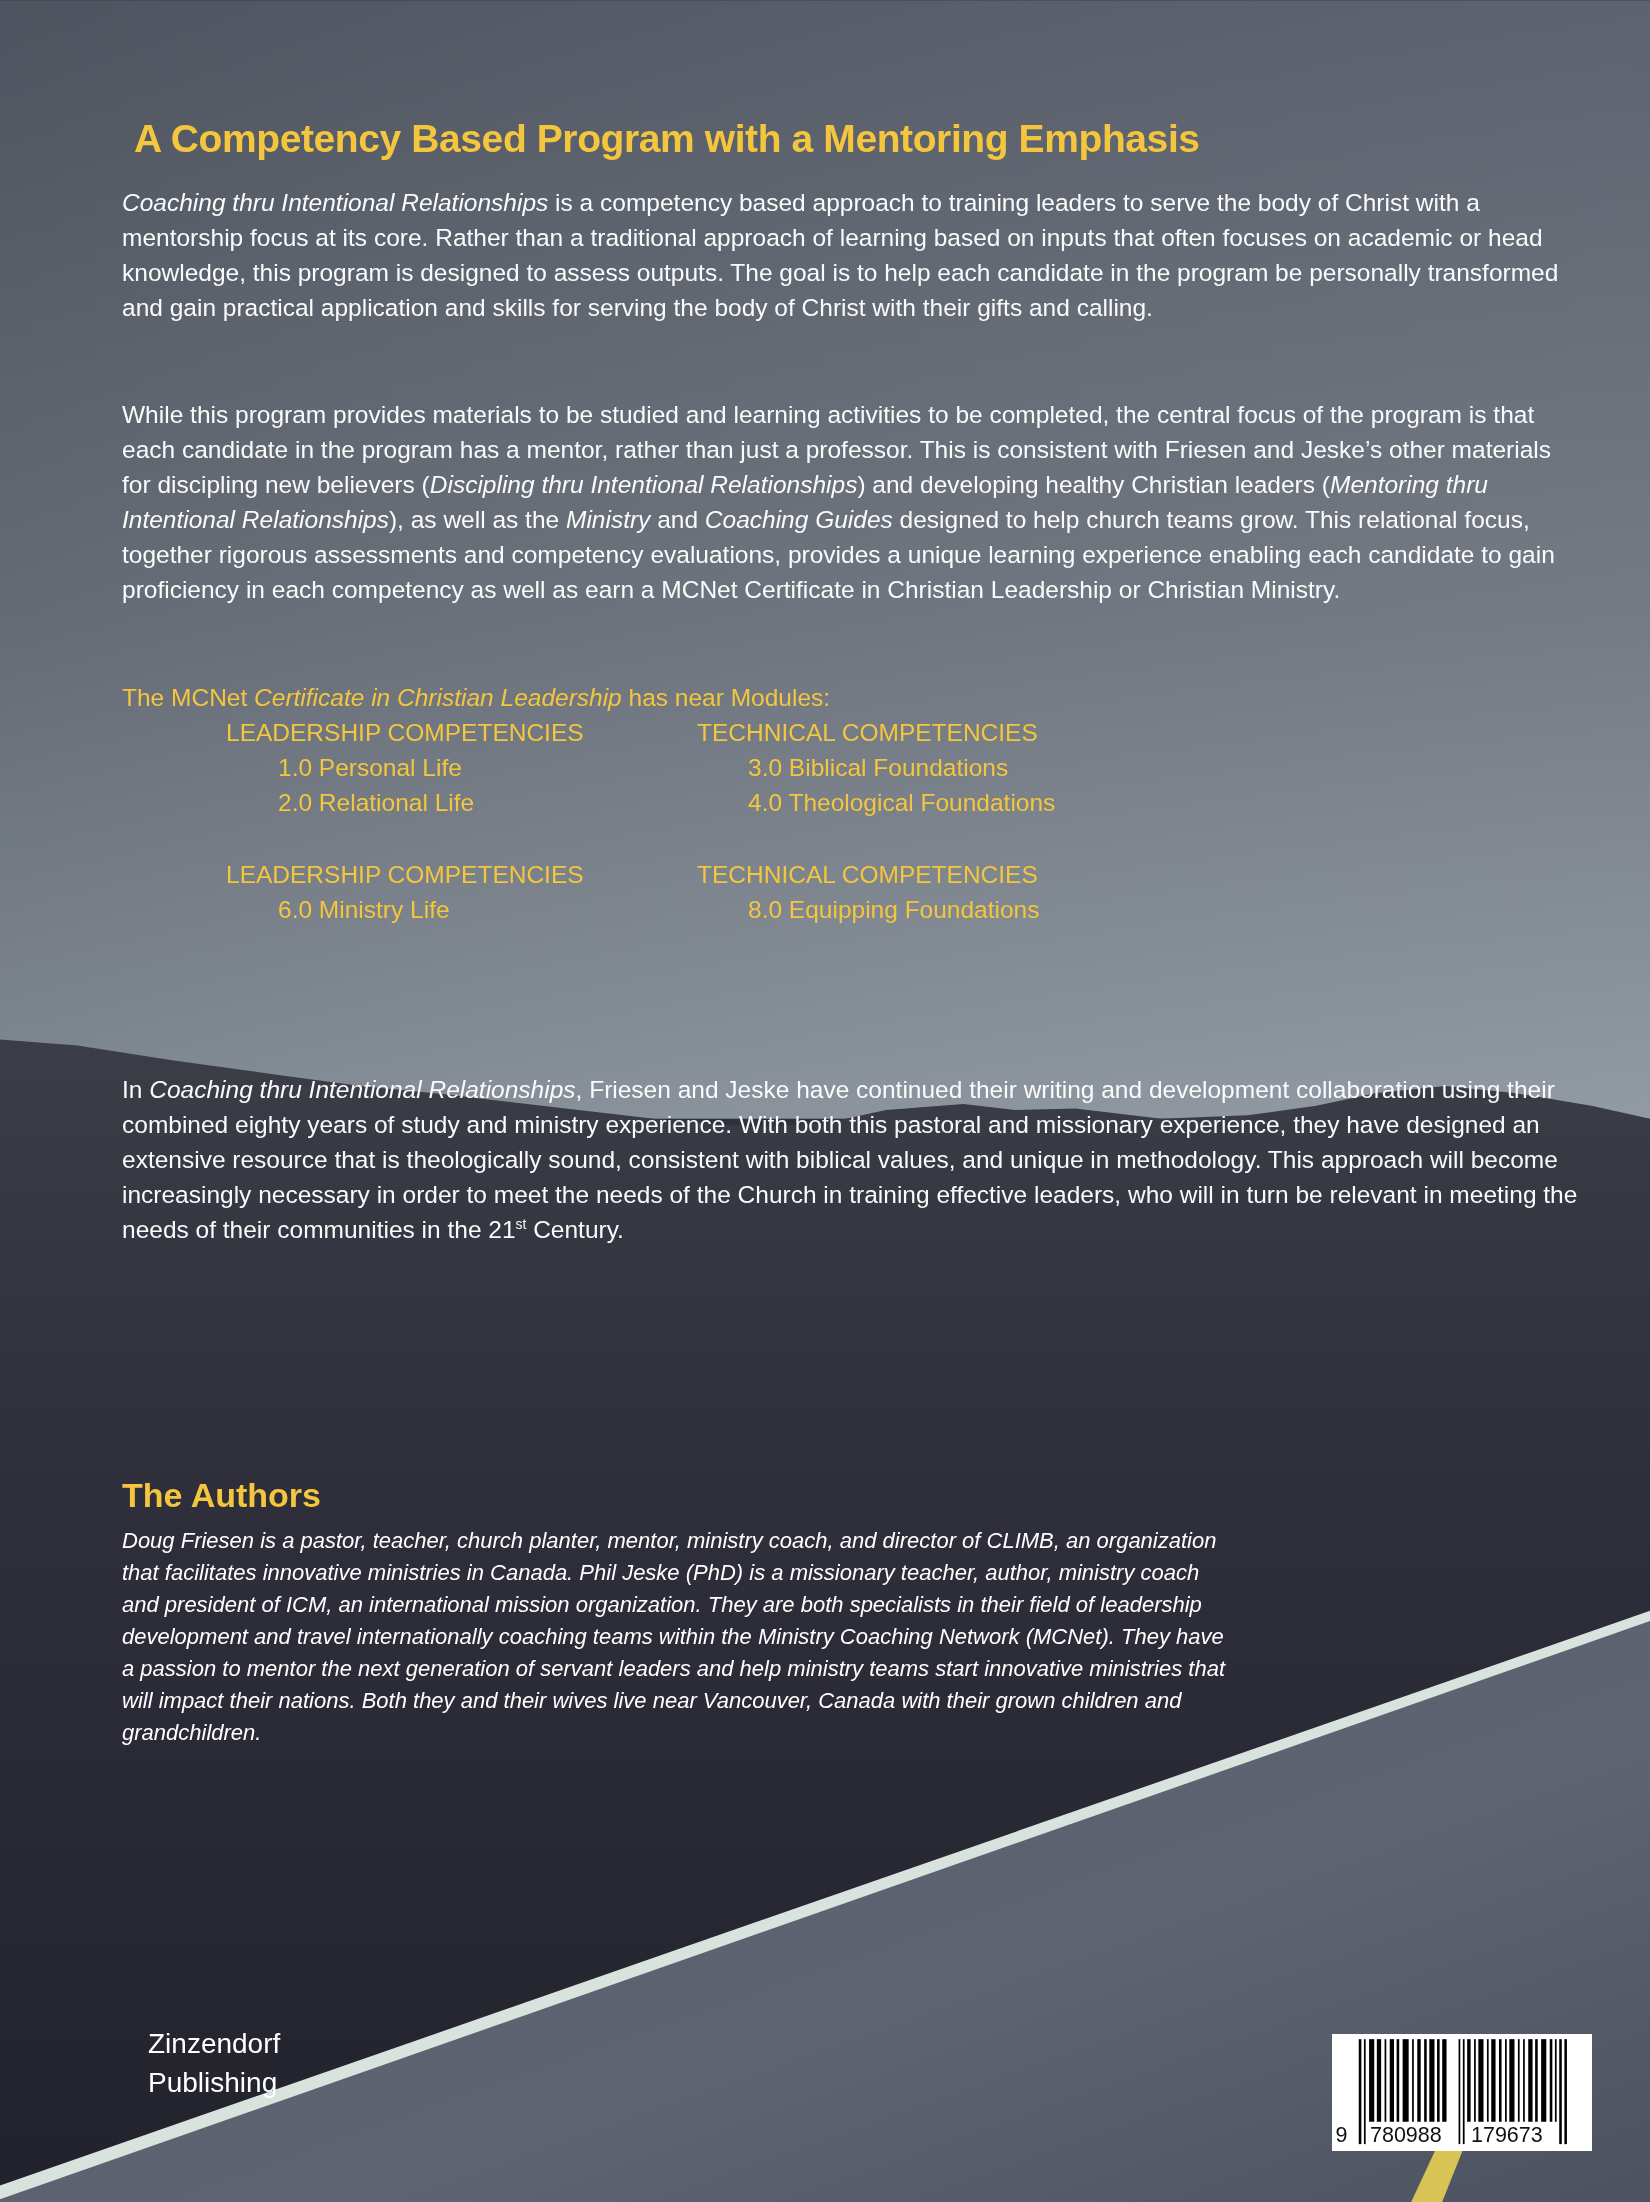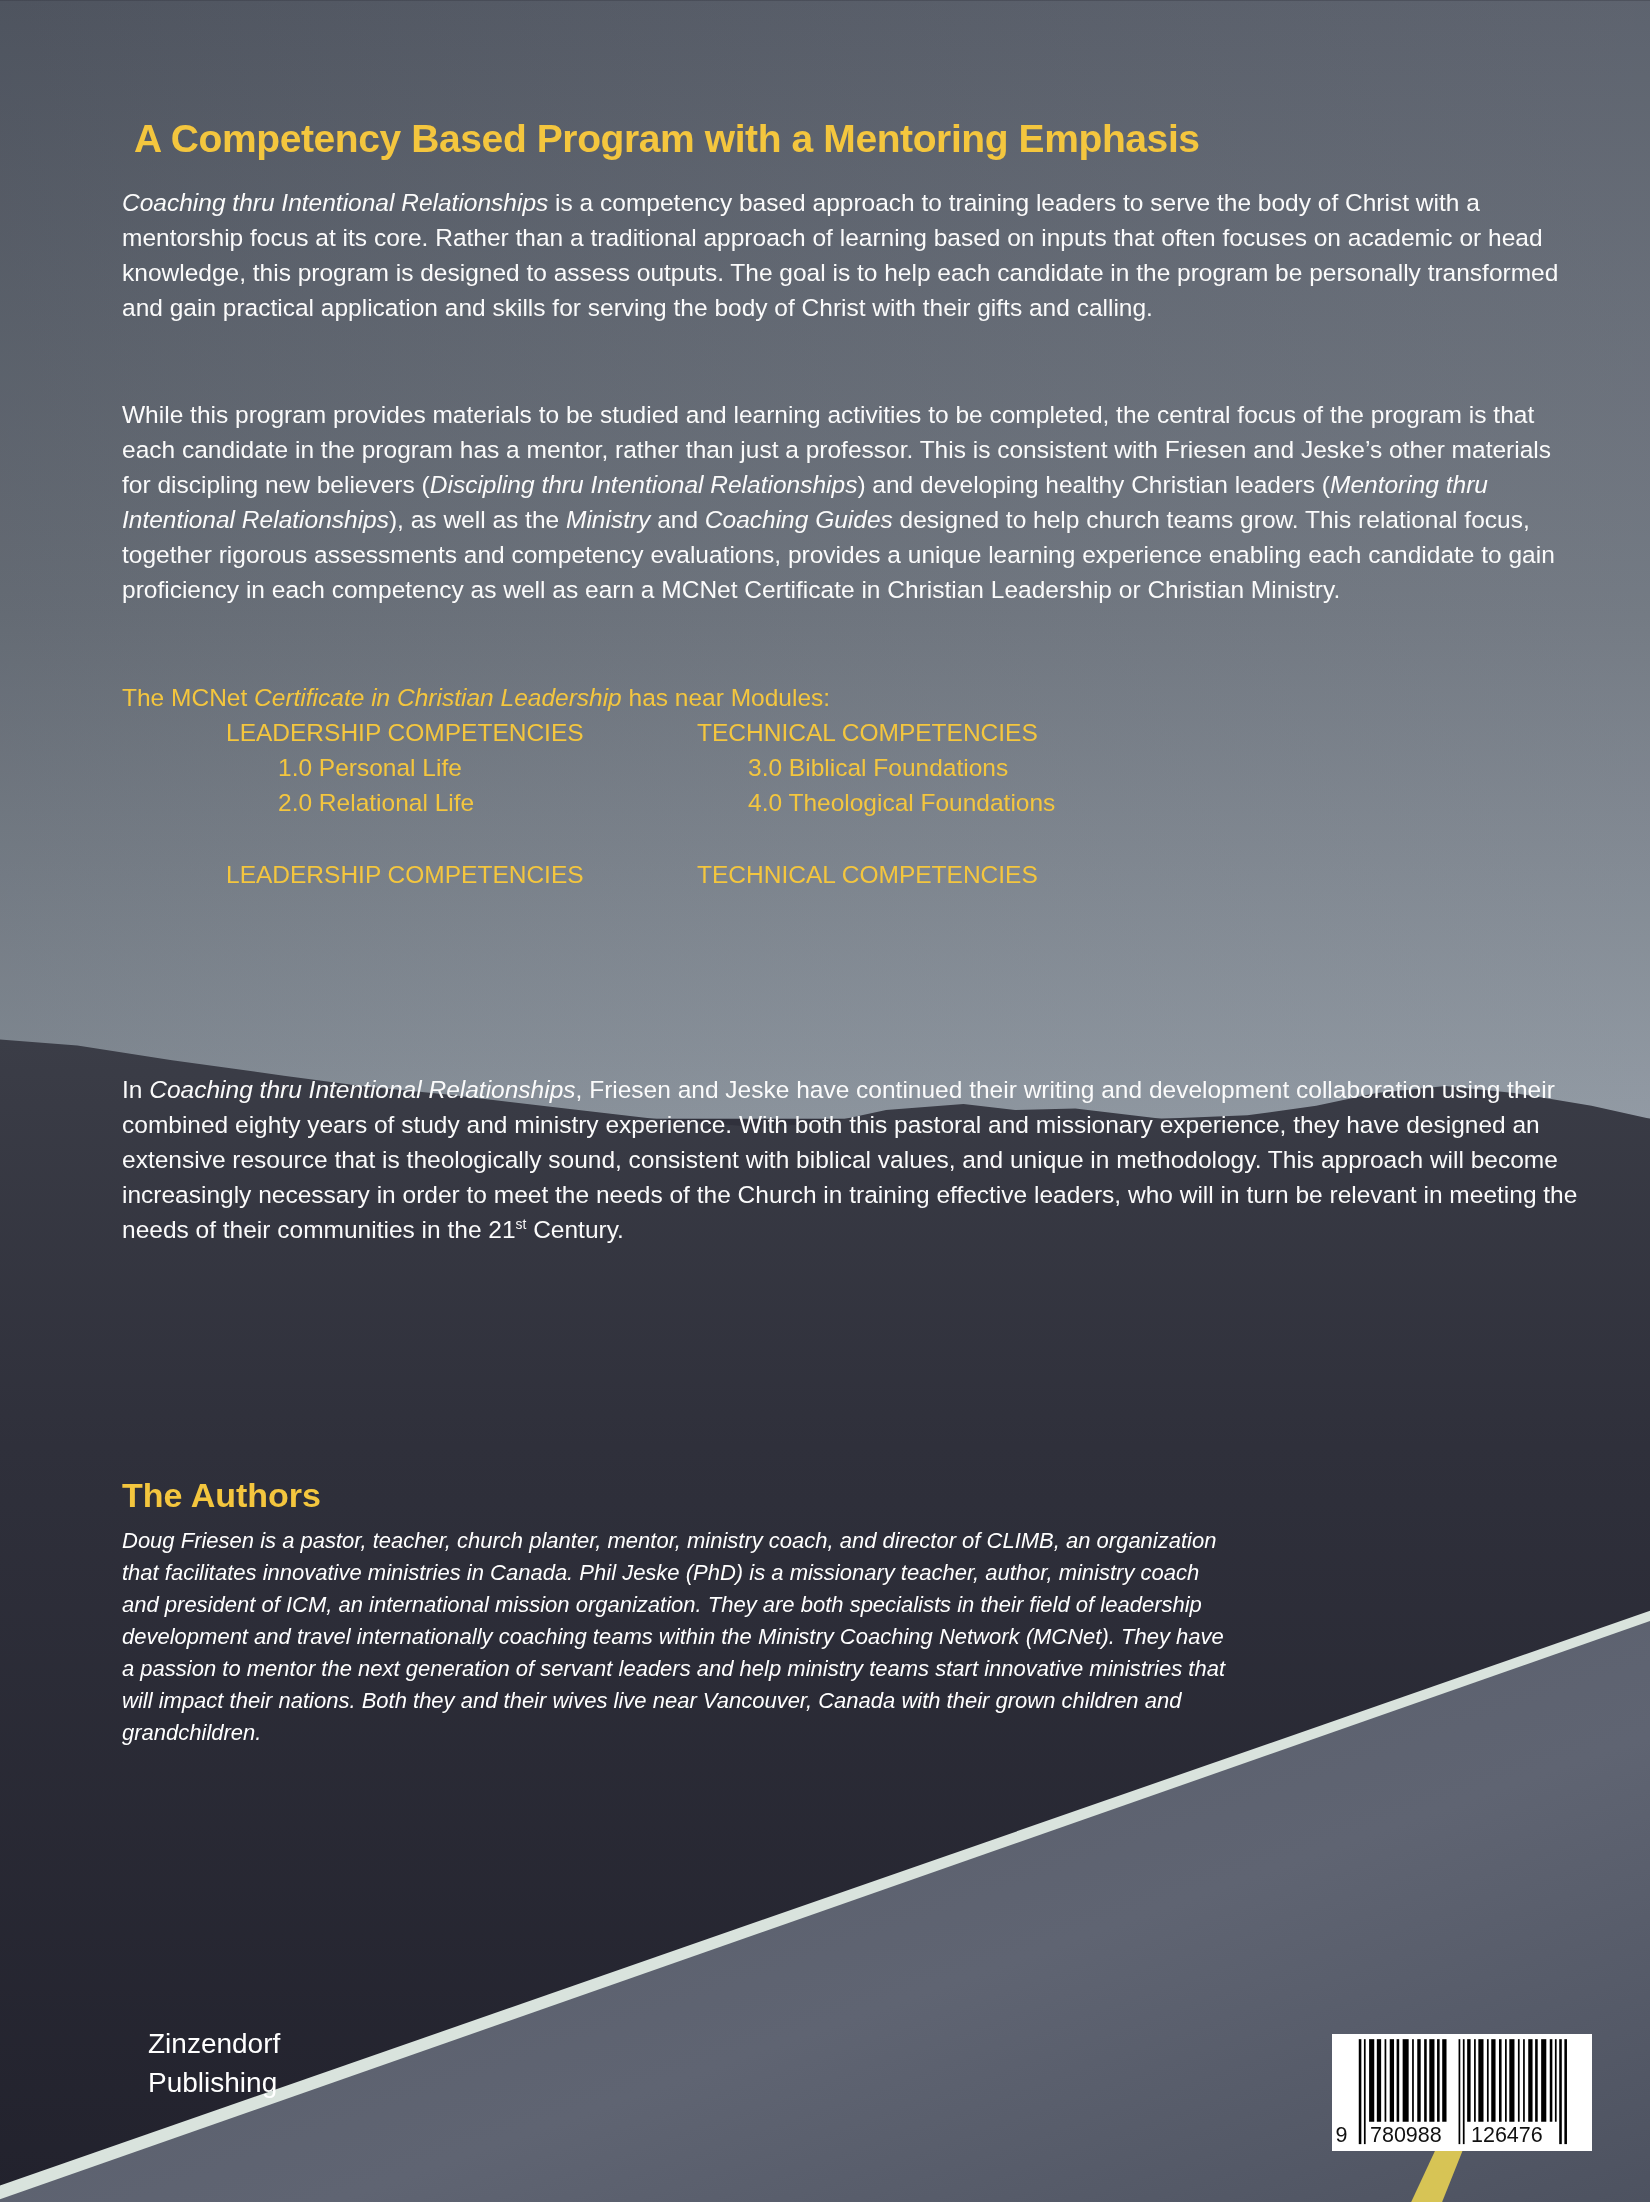--- a/index.html
+++ b/index.html
@@ -90,20 +90,24 @@
         <span class="item-l">2.0 Relational Life</span>
         <span class="item-r">4.0 Theological Foundations</span>
       </div>
   </div>
 
   <div class="cert cert2">
     <div class="row">
         <span class="colhead-l">LEADERSHIP COMPETENCIES</span>
         <span class="colhead-r">TECHNICAL COMPETENCIES</span>
       </div>
+    <div class="row">
+        <span class="item-l">6.0 Ministry Life</span>
+        <span class="item-r">8.0 Equipping Foundations</span>
+      </div>
   </div>
 
   <p class="para p3"><span>In </span><em>Coaching thru Intentional Relationships</em><span>, Friesen and Jeske have continued their writing and development collaboration using their combined eighty years of study and ministry experience. With both this pastoral and missionary experience, they have designed an extensive resource that is theologically sound, consistent with biblical values, and unique in methodology. This  approach will become increasingly necessary in order to meet the needs of the Church in training effective leaders, who will in turn be relevant in meeting the needs of their communities in the 21</span><sup>st</sup><span> Century.</span></p>
 
   <h2 class="authors-title">The Authors</h2>
   <p class="authors-bio">Doug Friesen is a pastor, teacher, church planter, mentor, ministry coach, and director of CLIMB, an organization that facilitates innovative ministries in Canada. Phil Jeske (PhD) is a missionary teacher, author, ministry coach and president of ICM, an international mission organization.  They are both specialists in their field of leadership development and travel internationally coaching teams within the Ministry Coaching Network (MCNet). They have a passion to mentor the next generation of servant leaders and help ministry teams start innovative ministries that will impact their nations. Both they and their wives live near Vancouver, Canada with their grown children and grandchildren.</p>
 
   <div class="publisher">
     <div>Zinzendorf</div>
     <div>Publishing</div>
@@ -142,17 +146,17 @@
           <rect x="236" y="6" width="3" height="96"></rect>
         <rect x="243" y="6" width="6" height="96"></rect>
           <rect x="253" y="6" width="3" height="96"></rect>
         <rect x="259" y="6" width="2" height="96"></rect>
           <rect x="264" y="6" width="3" height="122"></rect>
         <rect x="270" y="6" width="3" height="122"></rect>
       </g>
     </svg>
     <span class="isbn-digits" style="left:3.4px;">9</span>
     <span class="isbn-digits" style="left:38px;">780988</span>
-    <span class="isbn-digits" style="left:139px;">126476</span>
+    <span class="isbn-digits" style="left:139px;">179673</span>
   </div>
 
 </div>
 
 
 </body></html>

